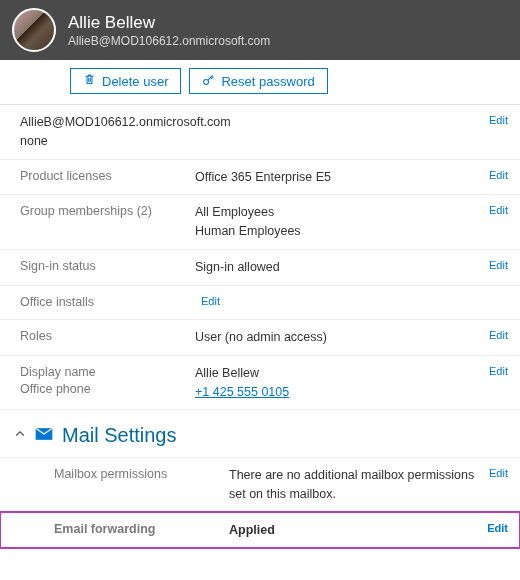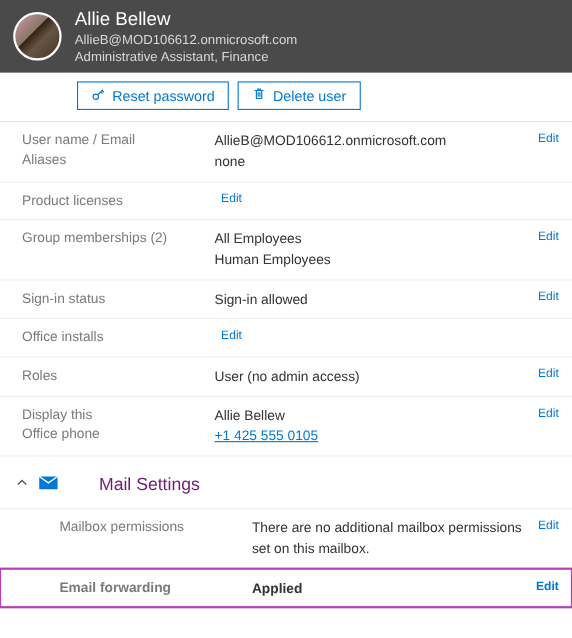--- a/index.html
+++ b/index.html
@@ -82,80 +82,75 @@
   .section-head {
     display: flex;
     align-items: center;
     gap: 8px;
     padding: 14px 12px 10px 14px;
     border-top: 1px solid #eee;
   }
   .section-head .chev svg { width:12px; height:12px; stroke:#555;}
   .section-head .micon svg { width:20px; height:20px; }
   .section-head .title {
-    font-size: 16px;
-    color: #701a75;
-    margin-left: 28px;
+    font-size: 20px;
+    color: #0369a1;
   }
   .subrows .row { padding-left: 54px; }
   .subrows .row .label { width: 175px; }
   .highlight {
     outline: 2px solid #b83db8;
     outline-offset: -1px;
     font-weight: bold;
   }
 </style>
 </head>
 <body>
 
 <div class="header">
   <div class="avatar"></div>
   <div class="header-text">
     <div class="name">Allie Bellew</div>
     <div class="email">AllieB@MOD106612.onmicrosoft.com</div>
-    <div class="title">Administrative Assistant, Finance</div>
   </div>
 </div>
 
 <div class="actions">
+  <button class="btn">
+    <span>
+      <svg viewBox="0 0 16 16" fill="none" stroke="#0078d4" stroke-width="1.3">
+        <path d="M3 4h10M5 4v9h6V4M6.5 4V2.5h3V4M7 6v5M9 6v5"></path>
+      </svg>
+    </span>
+    <span>Delete user</span>
+  </button>
   <button class="btn">
     <span>
       <svg viewBox="0 0 16 16" fill="none" stroke="#0078d4" stroke-width="1.3">
         <circle cx="5" cy="11" r="3"></circle>
           <path d="M7.5 8.5 L13 3 M10.5 5.5 l2 2 M12 4 l2 2"></path>
       </svg>
     </span>
     <span>Reset password</span>
   </button>
-  <button class="btn">
-    <span>
-      <svg viewBox="0 0 16 16" fill="none" stroke="#0078d4" stroke-width="1.3">
-        <path d="M3 4h10M5 4v9h6V4M6.5 4V2.5h3V4M7 6v5M9 6v5"></path>
-      </svg>
-    </span>
-    <span>Delete user</span>
-  </button>
 </div>
 
 <div class="rows">
 
   <div class="row first">
-    <div class="label">
-      <span>User name / Email</span>
-      <span class="sub">Aliases</span>
-    </div>
     <div class="value">
       <span>AllieB@MOD106612.onmicrosoft.com</span>
       <span class="sub">none</span>
     </div>
     <div class="edit">Edit</div>
   </div>
 
   <div class="row">
     <div class="label">Product licenses</div>
+    <div class="value">Office 365 Enterprise E5</div>
     <div class="edit">Edit</div>
   </div>
 
   <div class="row">
     <div class="label">Group memberships (2)</div>
     <div class="value">
       <span>All Employees</span>
       <span class="sub">Human Employees</span>
     </div>
     <div class="edit">Edit</div>
@@ -173,21 +168,21 @@
   </div>
 
   <div class="row">
     <div class="label">Roles</div>
     <div class="value">User (no admin access)</div>
     <div class="edit">Edit</div>
   </div>
 
   <div class="row">
     <div class="label">
-      <span>Display this</span>
+      <span>Display name</span>
       <span class="sub">Office phone</span>
     </div>
     <div class="value">
       <span>Allie Bellew</span>
       <span class="sub"><a>+1 425 555 0105</a></span>
     </div>
     <div class="edit">Edit</div>
   </div>
 
   <div class="section-head">

